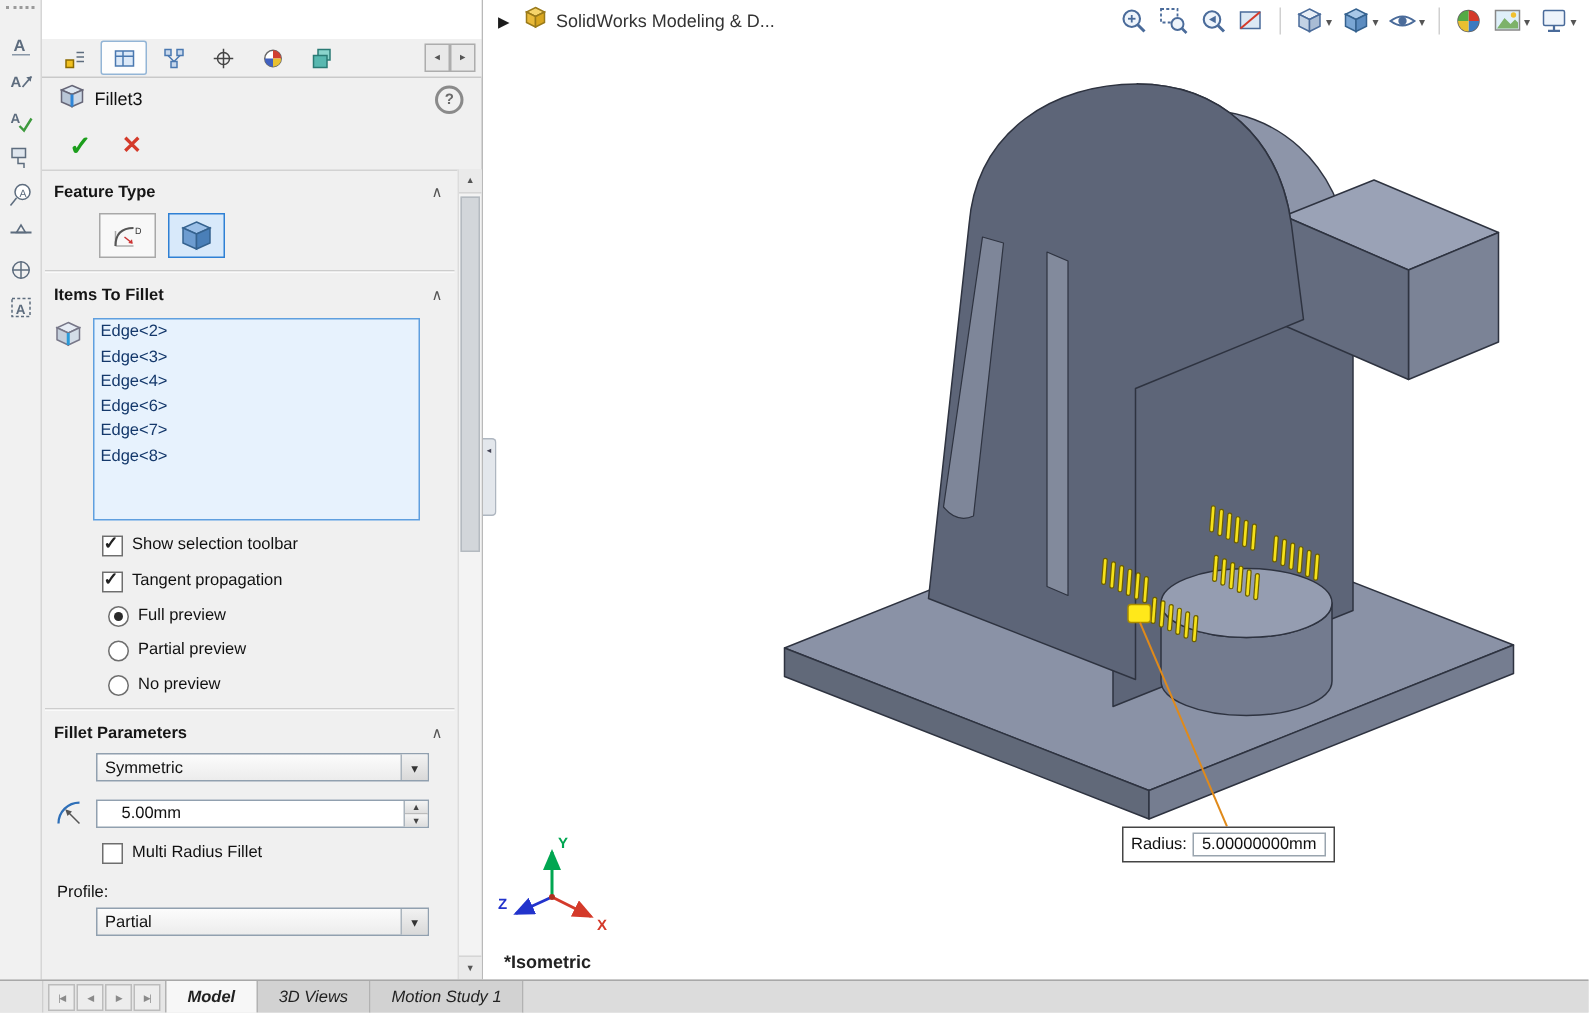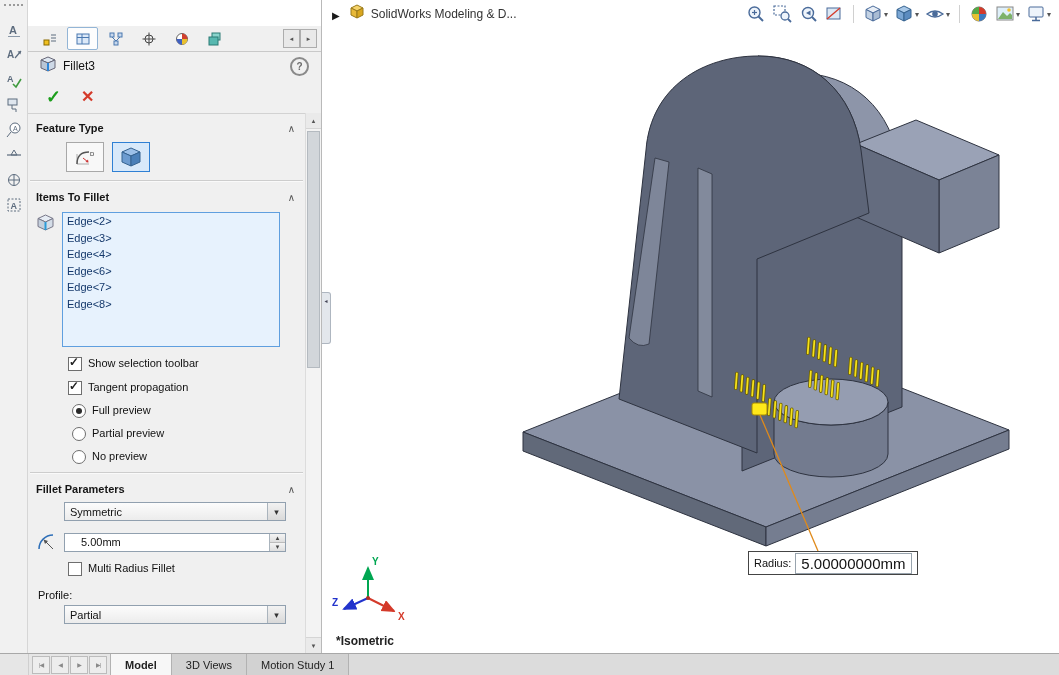--- a/index.html
+++ b/index.html
@@ -78,35 +78,35 @@
   .vp-crumb{font-size:12px;color:#333;margin-left:6px;}
   .vp-tools{margin-left:auto;display:flex;align-items:center;gap:6px;padding-right:8px;}
   .vp-tool{display:flex;align-items:center;}
   .caret::after{content:"▾";font-size:8px;color:#555;margin-left:1px;}
   .vp-sep{width:1px;height:18px;background:#d0d0d0;margin:0 3px;}
   .model-svg{position:absolute;left:0;top:0;}
   .collapse-strip{position:absolute;left:0;top:292px;width:9px;height:52px;background:#e3e7ec;border:1px solid #aeb6c0;border-left:none;border-radius:0 3px 3px 0;display:flex;align-items:flex-start;justify-content:center;padding-top:5px;color:#445;box-sizing:border-box;z-index:4;}
   .collapse-strip::after{content:"◄";font-size:5px;}
   .callout{position:absolute;left:426px;top:551px;height:24px;border:1px solid #444;background:#fff;display:flex;align-items:center;padding:0 5px;gap:4px;box-sizing:border-box;z-index:3;}
   .callout .cl{font-size:11px;color:#111;}
-  .callout .cv{font-size:15px;color:#111;border:1px solid #99a4ae;background:#fff;padding:1px 5px;}
+  .callout .cv{font-size:11px;color:#111;border:1px solid #99a4ae;background:#fff;padding:1px 5px;}
   .triad{position:absolute;left:8px;top:548px;z-index:3;}
   .view-label{position:absolute;left:14px;top:634px;font-size:12px;font-weight:bold;color:#222;z-index:3;}
 
   
   .bottom-bar{position:absolute;left:0;top:653px;width:1059px;height:22px;background:#dcdcdc;border-top:1px solid #a8a8a8;display:flex;align-items:stretch;box-sizing:border-box;}
   .bb-pad{width:28px;background:#e6e6e6;border-right:1px solid #cfcfcf;}
   .bb-nav{display:flex;align-items:center;gap:1px;padding:0 3px;background:#e6e6e6;}
   .bb-btn{width:16px;height:16px;border:1px solid #bcbcbc;background:#ededed;color:#8a8a8a;display:flex;align-items:center;justify-content:center;}
   .bb-btn::after{font-size:6px;letter-spacing:-1px;}
   .bb-first::after{content:"|◀";}
   .bb-prev::after{content:"◀";}
   .bb-next::after{content:"▶";}
   .bb-last::after{content:"▶|";}
-  .sheet-tabs{display:flex;align-items:stretch;}
+  .sheet-tabs{display:flex;align-items:stretch;font-style:italic;}
   .sheet-tab{display:flex;align-items:center;padding:0 14px;font-size:11px;color:#222;background:#d2d2d2;border-right:1px solid #b2b2b2;}
   .sheet-tab:first-of-type{border-left:1px solid #b2b2b2;}
   .sheet-tab.active{background:#f7f7f7;font-weight:bold;}
   .bb-rest{flex:1;background:#dcdcdc;}
 </style>
 </head>
 <body>
 
 <div class="app">
 

